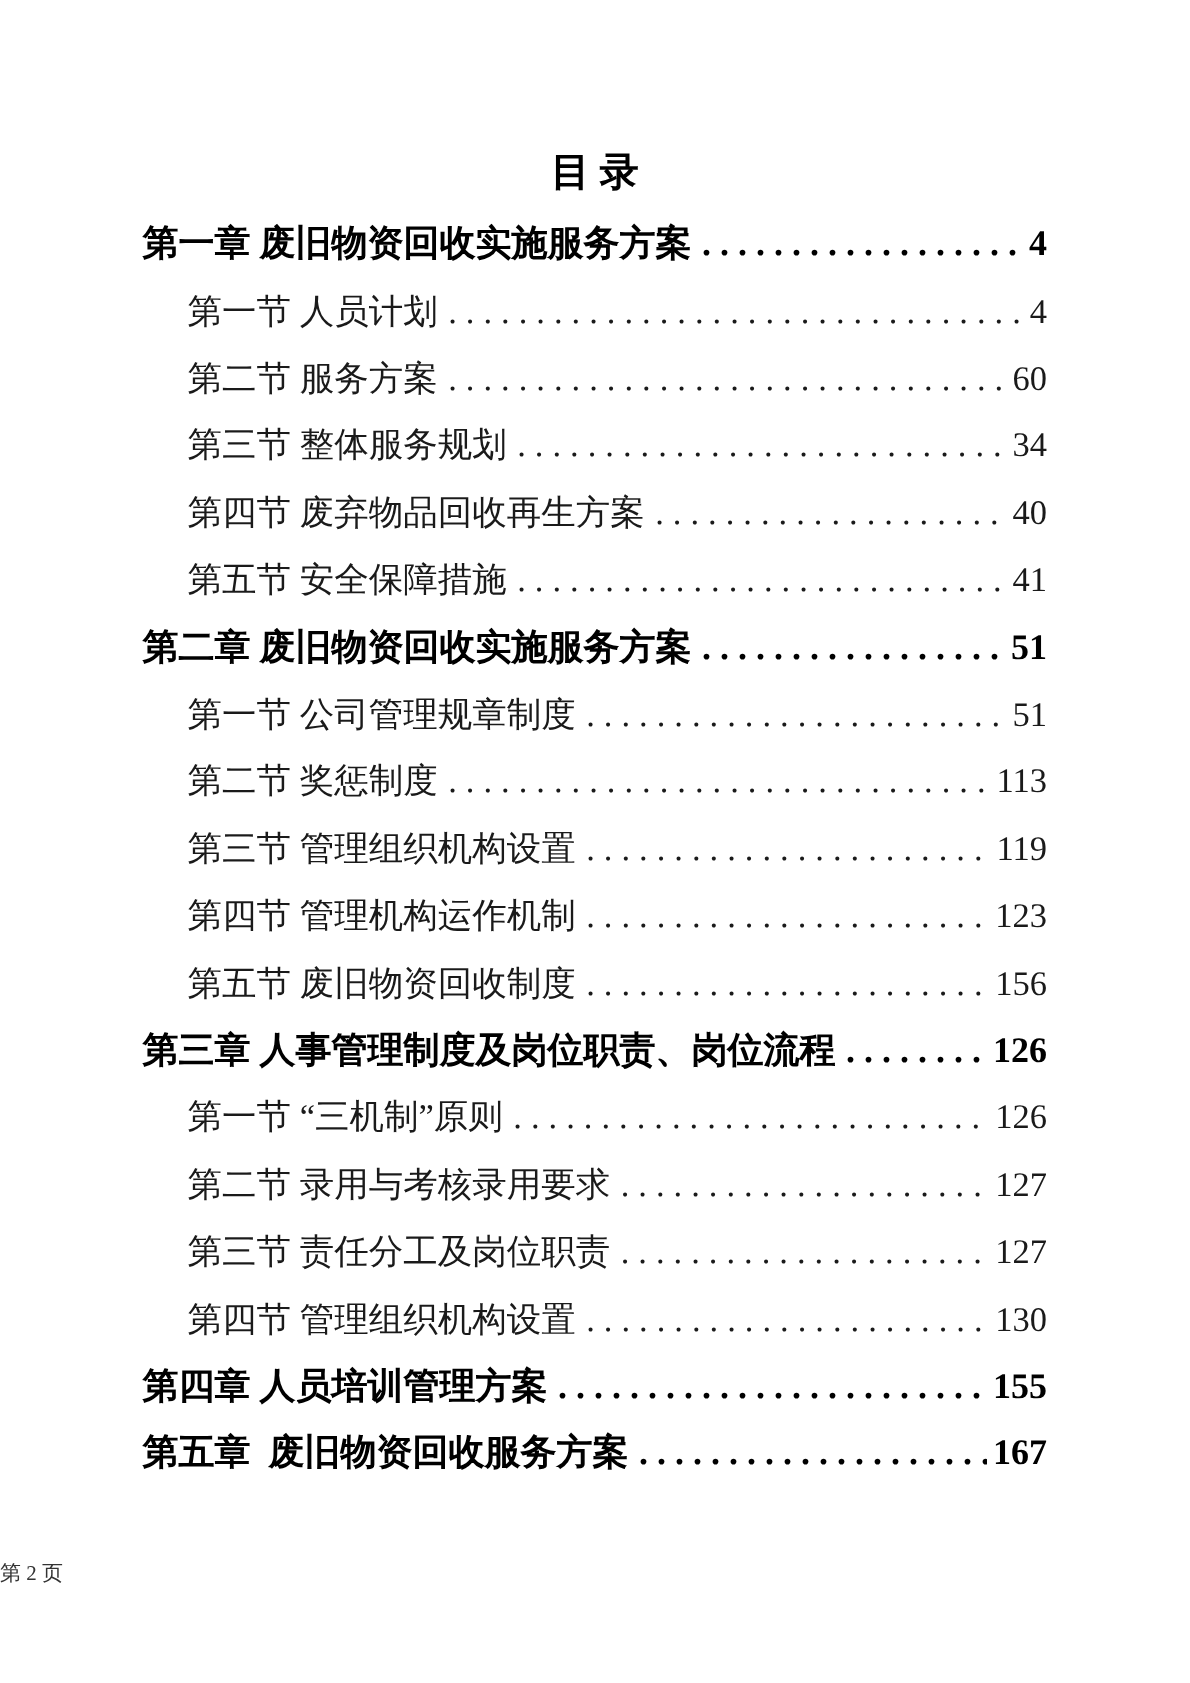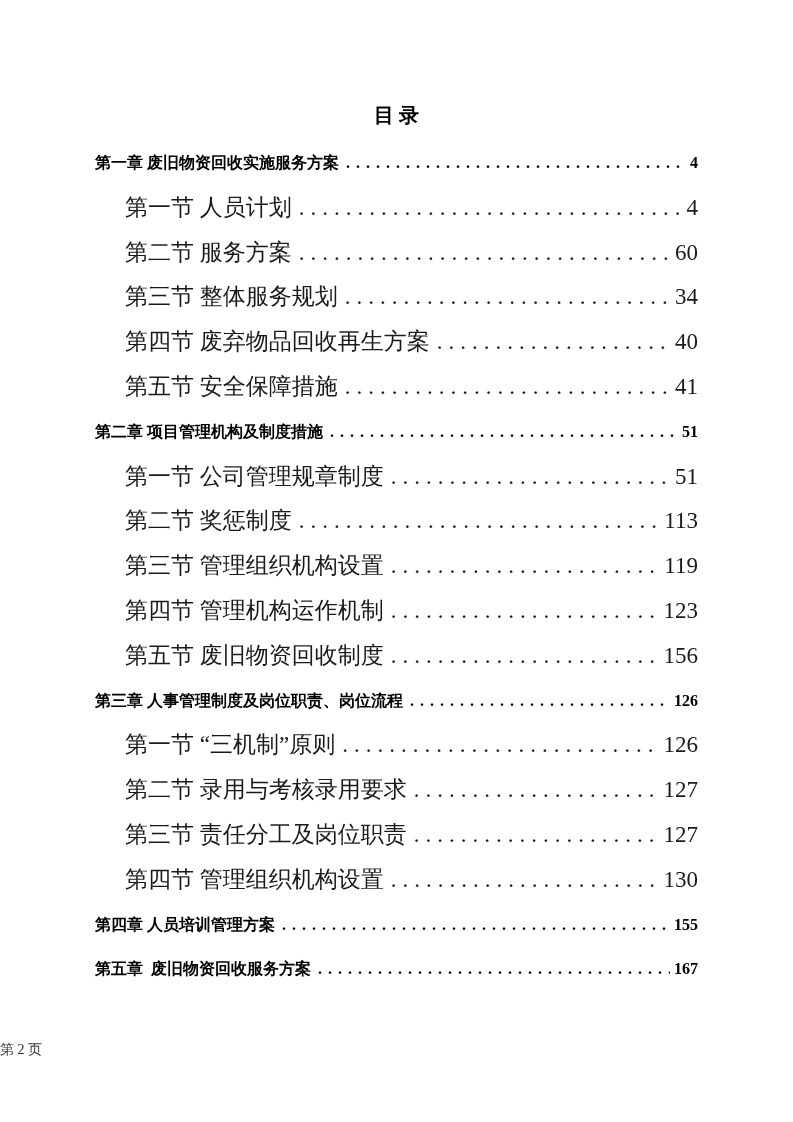--- a/index.html
+++ b/index.html
@@ -13,42 +13,42 @@
     color: #111111;
   }
   .page-title {
     position: absolute;
     top: 99px;
     left: 0;
     width: 793px;
     height: 32px;
     line-height: 32px;
     text-align: center;
-    font-size: 20px;
+    font-size: 26px;
     font-weight: 700;
     color: #000000;
     white-space: pre;
   }
   .toc {
     position: absolute;
     top: 141px;
     left: 95px;
     width: 603px;
   }
   .toc-row {
     display: flex;
     align-items: baseline;
     height: 44.8px;
     line-height: 44.8px;
     font-size: 23px;
     color: #1a1a1a;
   }
   .toc-row.chapter {
     font-weight: 700;
-    font-size: 16px;
+    font-size: 24px;
     color: #000000;
   }
   .toc-row.section {
     padding-left: 30px;
   }
   .toc-title {
     white-space: pre;
     flex: 0 0 auto;
   }
   .toc-dots {
@@ -117,21 +117,21 @@
   </div>
 
   <div class="toc-row section">
     <span class="toc-title">第五节 安全保障措施</span>
     <span class="toc-dots"></span>
     <span class="toc-page">41</span>
   </div>
 
 
   <div class="toc-row chapter">
-    <span class="toc-title">第二章 项目管理机构及制度措施</span>
+    <span class="toc-title">第二章 废旧物资回收实施服务方案</span>
     <span class="toc-dots"></span>
     <span class="toc-page">51</span>
   </div>
 
   <div class="toc-row section">
     <span class="toc-title">第一节 公司管理规章制度</span>
     <span class="toc-dots"></span>
     <span class="toc-page">51</span>
   </div>
 

